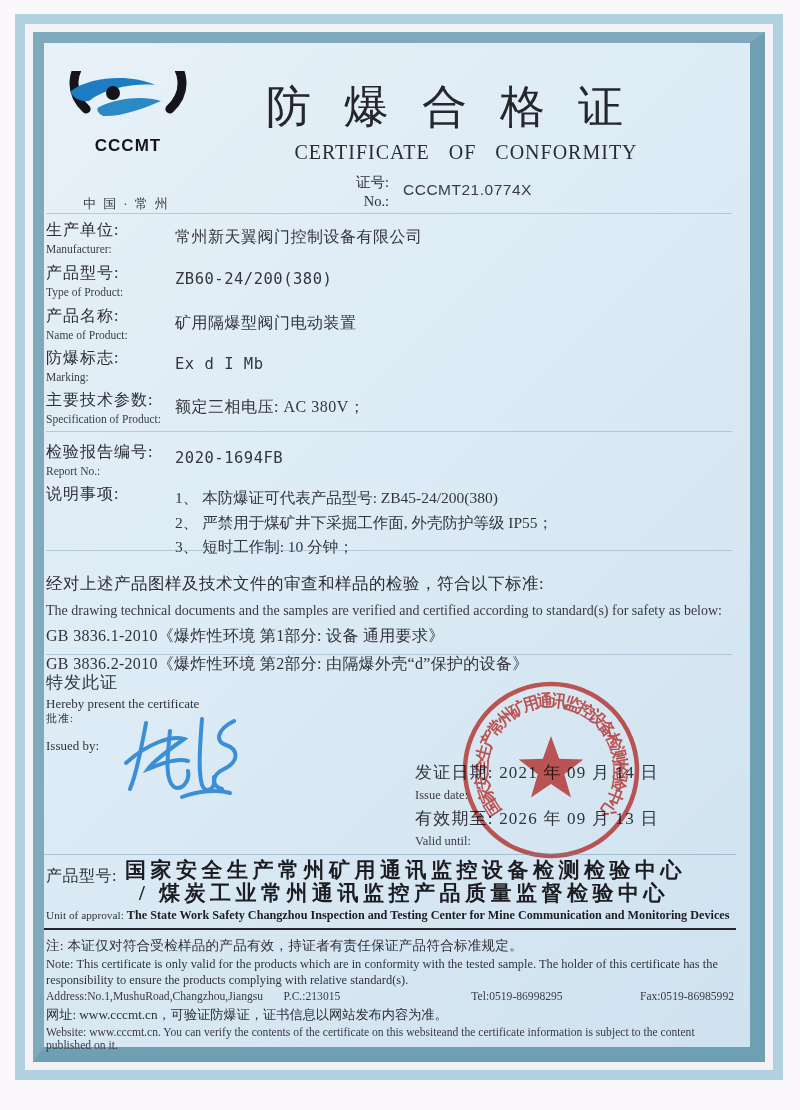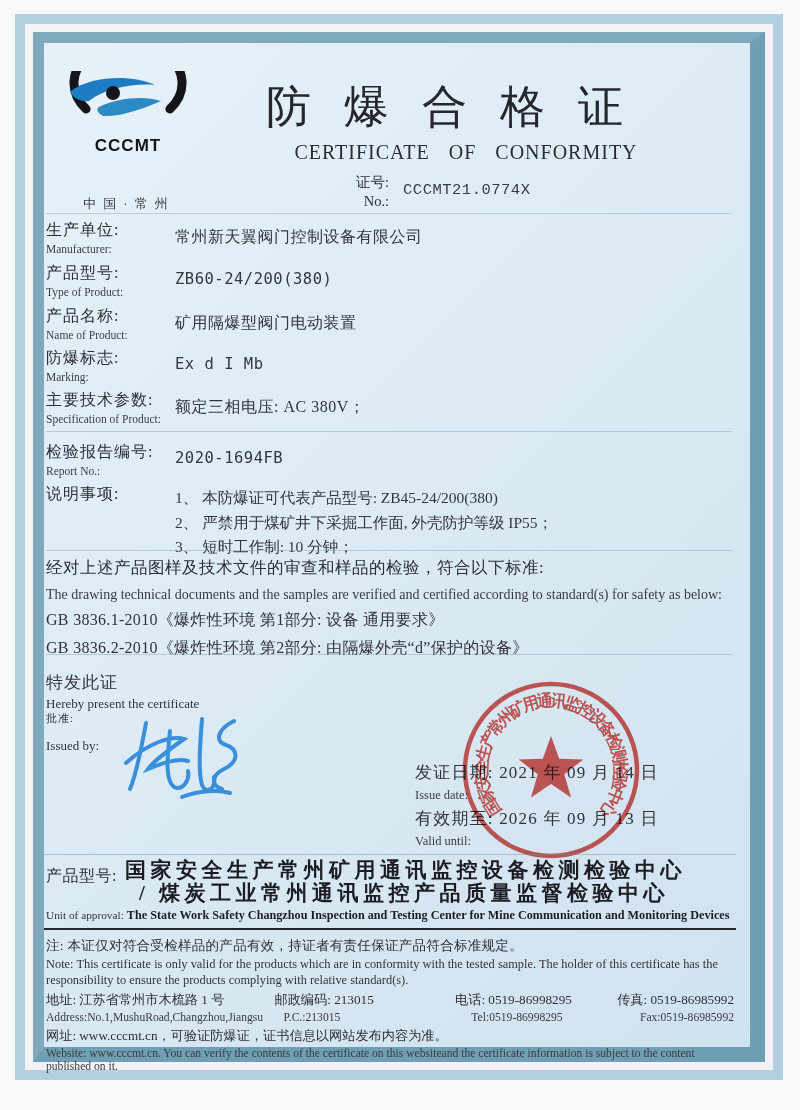--- a/index.html
+++ b/index.html
@@ -36,38 +36,38 @@
     font-size:45px; letter-spacing:33px; color:#26262e; font-weight:400;
   }
   .title-en {
     position:absolute; left:212px; top:98px; width:420px; text-align:center; white-space:nowrap;
     font-size:20px; word-spacing:13px; letter-spacing:1px; color:#2b2b33;
   }
   .certno { position:absolute; left:312px; top:130px; display:flex; }
   .certno .labels { text-align:right; font-size:14.5px; line-height:19px; color:#2e2e36; }
   .certno .value {
     margin-left:14px; padding-top:8px;
-    font-family:Liberation Mono, monospace;
+    font-family:Liberation Sans, sans-serif;
     font-size:15.5px; color:#3a3a42; letter-spacing:.5px;
   }
 
   
   .field-row { position:absolute; left:2px; right:18px; }
   .flabel .cn { display:block; font-size:16px; color:#2e2e36; letter-spacing:1px; }
   .flabel .en { display:block; font-size:11.5px; color:#3c3c44; margin-top:2px; }
   .fvalue {
     position:absolute; left:129px; top:7px;
     font-size:16px; color:#35353d; letter-spacing:.5px; white-space:nowrap;
   }
   .mono { font-family:"DejaVu Sans Mono","Liberation Mono",monospace; font-size:15.5px; }
   .remark-items { position:absolute; left:129px; top:2px; font-size:15.5px; line-height:24.5px; color:#35353d; }
   .remark-items span { display:block; white-space:nowrap; }
 
   
-  .standards { position:absolute; left:2px; right:18px; top:514px; }
+  .standards { position:absolute; left:2px; right:18px; top:530px; }
   .std-cn { font-size:16.5px; letter-spacing:.5px; color:#2e2e36; }
   .std-en { font-size:14px; margin-top:8px; color:#3a3a42; }
   .std-line { font-size:16px; margin-top:7px; letter-spacing:.3px; color:#33333b; white-space:nowrap; }
 
   
   .present-cn { position:absolute; left:2px; top:628px; font-size:17px; letter-spacing:1px; }
   .present-en { position:absolute; left:2px; top:653px; font-size:13px; }
   .approve-cn { position:absolute; left:2px; top:668px; font-size:11px; letter-spacing:1px; }
   .approve-en { position:absolute; left:2px; top:695px; font-size:13px; }
   .signature { position:absolute; left:74px; top:662px; }
@@ -248,26 +248,20 @@
         </div>
         <div class="en1">
           <span class="lab-en">Unit of approval:</span>
           <b>The State Work Safety Changzhou Inspection and Testing Center for Mine Communication and Monitoring Devices</b>
         </div>
       </div>
 
       <div class="footnote">
         <div class="n-cn">注: 本证仅对符合受检样品的产品有效，持证者有责任保证产品符合标准规定。</div>
         <div class="n-en">Note: This certificate is only valid for the products which are in conformity with the tested sample. The holder of this certificate has the responsibility to ensure the products complying with relative standard(s).</div>
-        <div class="addr-row">
-          <span>地址: 江苏省常州市木梳路 1 号</span>
-          <span>邮政编码: 213015</span>
-          <span>电话: 0519-86998295</span>
-          <span>传真: 0519-86985992</span>
-        </div>
         <div class="addr-row en">
           <span>Address:No.1,MushuRoad,Changzhou,Jiangsu</span>
           <span>P.C.:213015</span>
           <span>Tel:0519-86998295</span>
           <span>Fax:0519-86985992</span>
         </div>
         <div class="web-cn">网址: www.cccmt.cn，可验证防爆证，证书信息以网站发布内容为准。</div>
         <div class="web-en">Website: www.cccmt.cn. You can verify the contents of the certificate on this websiteand the certificate information is subject to the content published on it.</div>
       </div>
 

